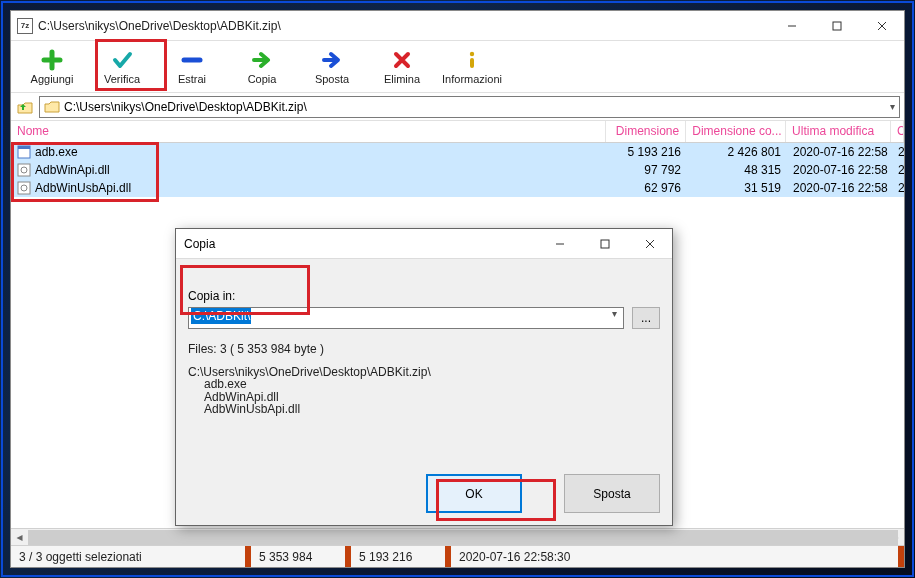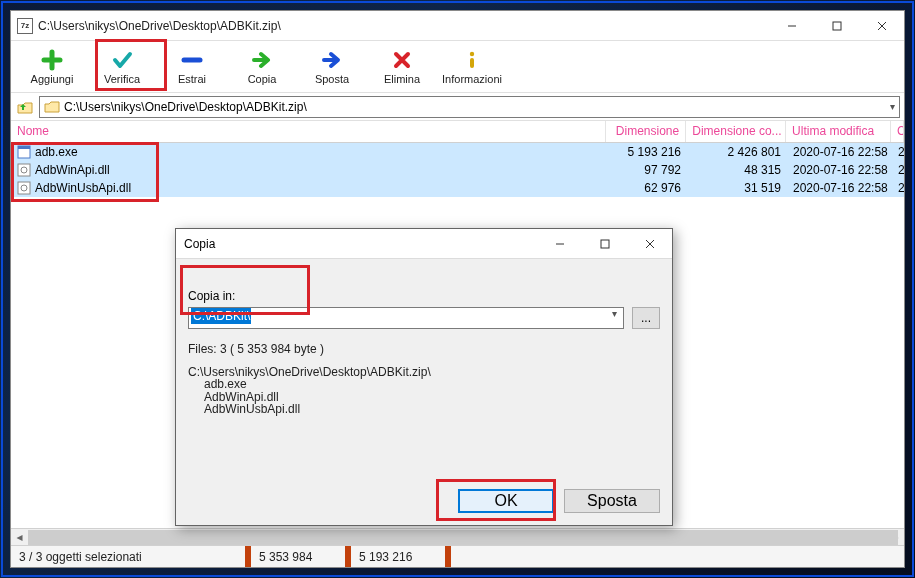--- a/index.html
+++ b/index.html
@@ -221,25 +221,26 @@
     display:flex; align-items:center; justify-content:center;
   }
   .dlg-info { margin-top: 14px; color:#222; line-height: 1.05; }
   .dlg-info .indent { padding-left: 16px; }
   .dlg-btns {
     position: absolute;
     right: 12px; bottom: 12px;
     display:flex; gap:10px;
   }
   .btn {
-    width: 96px; height: 24px;
+    width: 96px; height: 39px;
     border: 1px solid #adadad;
     background: #e1e1e1;
     display:flex; align-items:center; justify-content:center;
-    font-size: 16px;
+    font-size: 12px;
+    margin-left: 32px;
   }
   .btn.default { border: 2px solid #0078d7; background:#e5f1fb; }
   svg { display:block; }
 </style>
 </head>
 <body>
 
 <div class="frame">
 <div class="window">
 
@@ -410,20 +411,21 @@
             <span class="thumb"></span>
           </span>
       <span class="arrow">▸</span>
     </div>
   </div>
 
   <div class="statusbar">
     <div class="seg first">3 / 3 oggetti selezionati</div>
     <div class="seg w">5 353 984</div>
     <div class="seg w">5 193 216</div>
+    <div class="seg" style="flex:1">2020-07-16 22:58:30</div>
   </div>
 
 </div>
 
 <div class="dialog">
   <div class="dlg-title">
     <span>Copia</span>
     <span class="spacer"></span>
     <span class="win-btn">
       <svg width="10" height="10">

